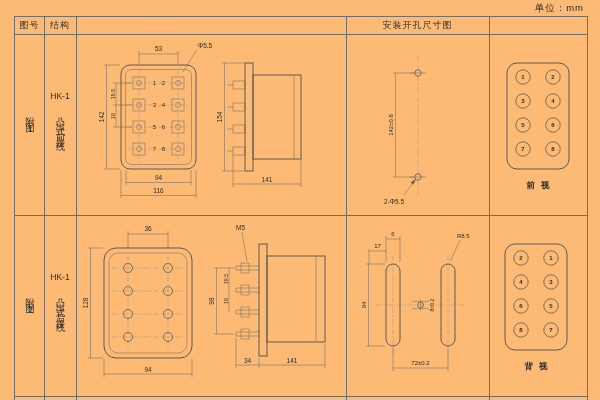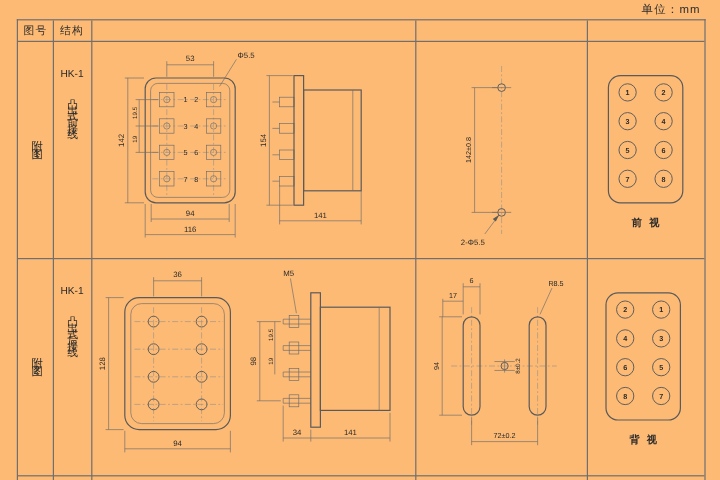--- a/index.html
+++ b/index.html
@@ -8,21 +8,21 @@
   .unit{position:absolute;top:2px;right:16px;font-size:9.5px;letter-spacing:1px;}
   .tbl{position:absolute;left:14px;top:16px;width:572px;height:384px;
        border:1px solid #6f6f6f;border-bottom:none;box-sizing:content-box;}
   .vline{position:absolute;top:0;width:1px;height:384px;background:#6f6f6f;}
   .hline{position:absolute;left:0;width:572px;height:1px;background:#6f6f6f;}
   .cell{position:absolute;display:flex;align-items:center;justify-content:center;text-align:right;}
   .hcell{height:17px;font-size:9px;letter-spacing:1px;}
   .vtext{writing-mode:vertical-rl;text-orientation:upright;font-size:9.5px;letter-spacing:7px;}
   .vtext2{writing-mode:vertical-rl;text-orientation:upright;font-size:9px;letter-spacing:5px;}
   .structcell{flex-direction:column;justify-content:flex-start;padding-top:22px;box-sizing:border-box;gap:9px;}
-  .model{font-size:8.5px;}
+  .model{font-size:8.5px;margin-top:35px;}
   .termcell{flex-direction:column;gap:4px;font-weight:bold;}
   .viewlabel{font-size:8.5px;letter-spacing:6px;padding-left:6px;}
   
   .ln{stroke:#5a5a5a;stroke-width:1;fill:none;}
   .tn{stroke:#6d6d6d;stroke-width:.55;fill:none;}
   .c8{stroke:#5a5a5a;stroke-width:.8;fill:none;}
   .cl{stroke:#909090;stroke-width:.5;fill:none;stroke-dasharray:5 2 1.5 2;}
   .dl{stroke:#6d6d6d;stroke-width:.55;fill:none;}
   svg text{font-family:"Liberation Sans","DejaVu Sans",sans-serif;fill:#2b2b2b;}
   .d7{font-size:6.5px;}.d6{font-size:6px;}.d5{font-size:5.2px;}
@@ -40,20 +40,21 @@
     <div class="vline" style="left:29px"></div>
     <div class="vline" style="left:61px"></div>
     <div class="vline" style="left:331px"></div>
     <div class="vline" style="left:474px"></div>
     <div class="hline" style="top:17px"></div>
     <div class="hline" style="top:198px"></div>
     <div class="hline" style="top:379px"></div>
 
     <div class="cell hcell" style="left:0;width:29px;top:0">图号</div>
     <div class="cell hcell" style="left:29px;width:32px;top:0">结构</div>
+    <div class="cell hcell" style="left:331px;width:143px;top:0">安装开孔尺寸图</div>
 
     <div class="cell" style="left:0;width:29px;top:17px;height:181px">
       <span class="vtext">附图1</span>
     </div>
 
     <div class="cell structcell" style="left:29px;width:32px;top:17px;height:181px">
       <span class="model">HK-1</span>
       <span class="vtext2">凸出式前接线</span>
     </div>
 

